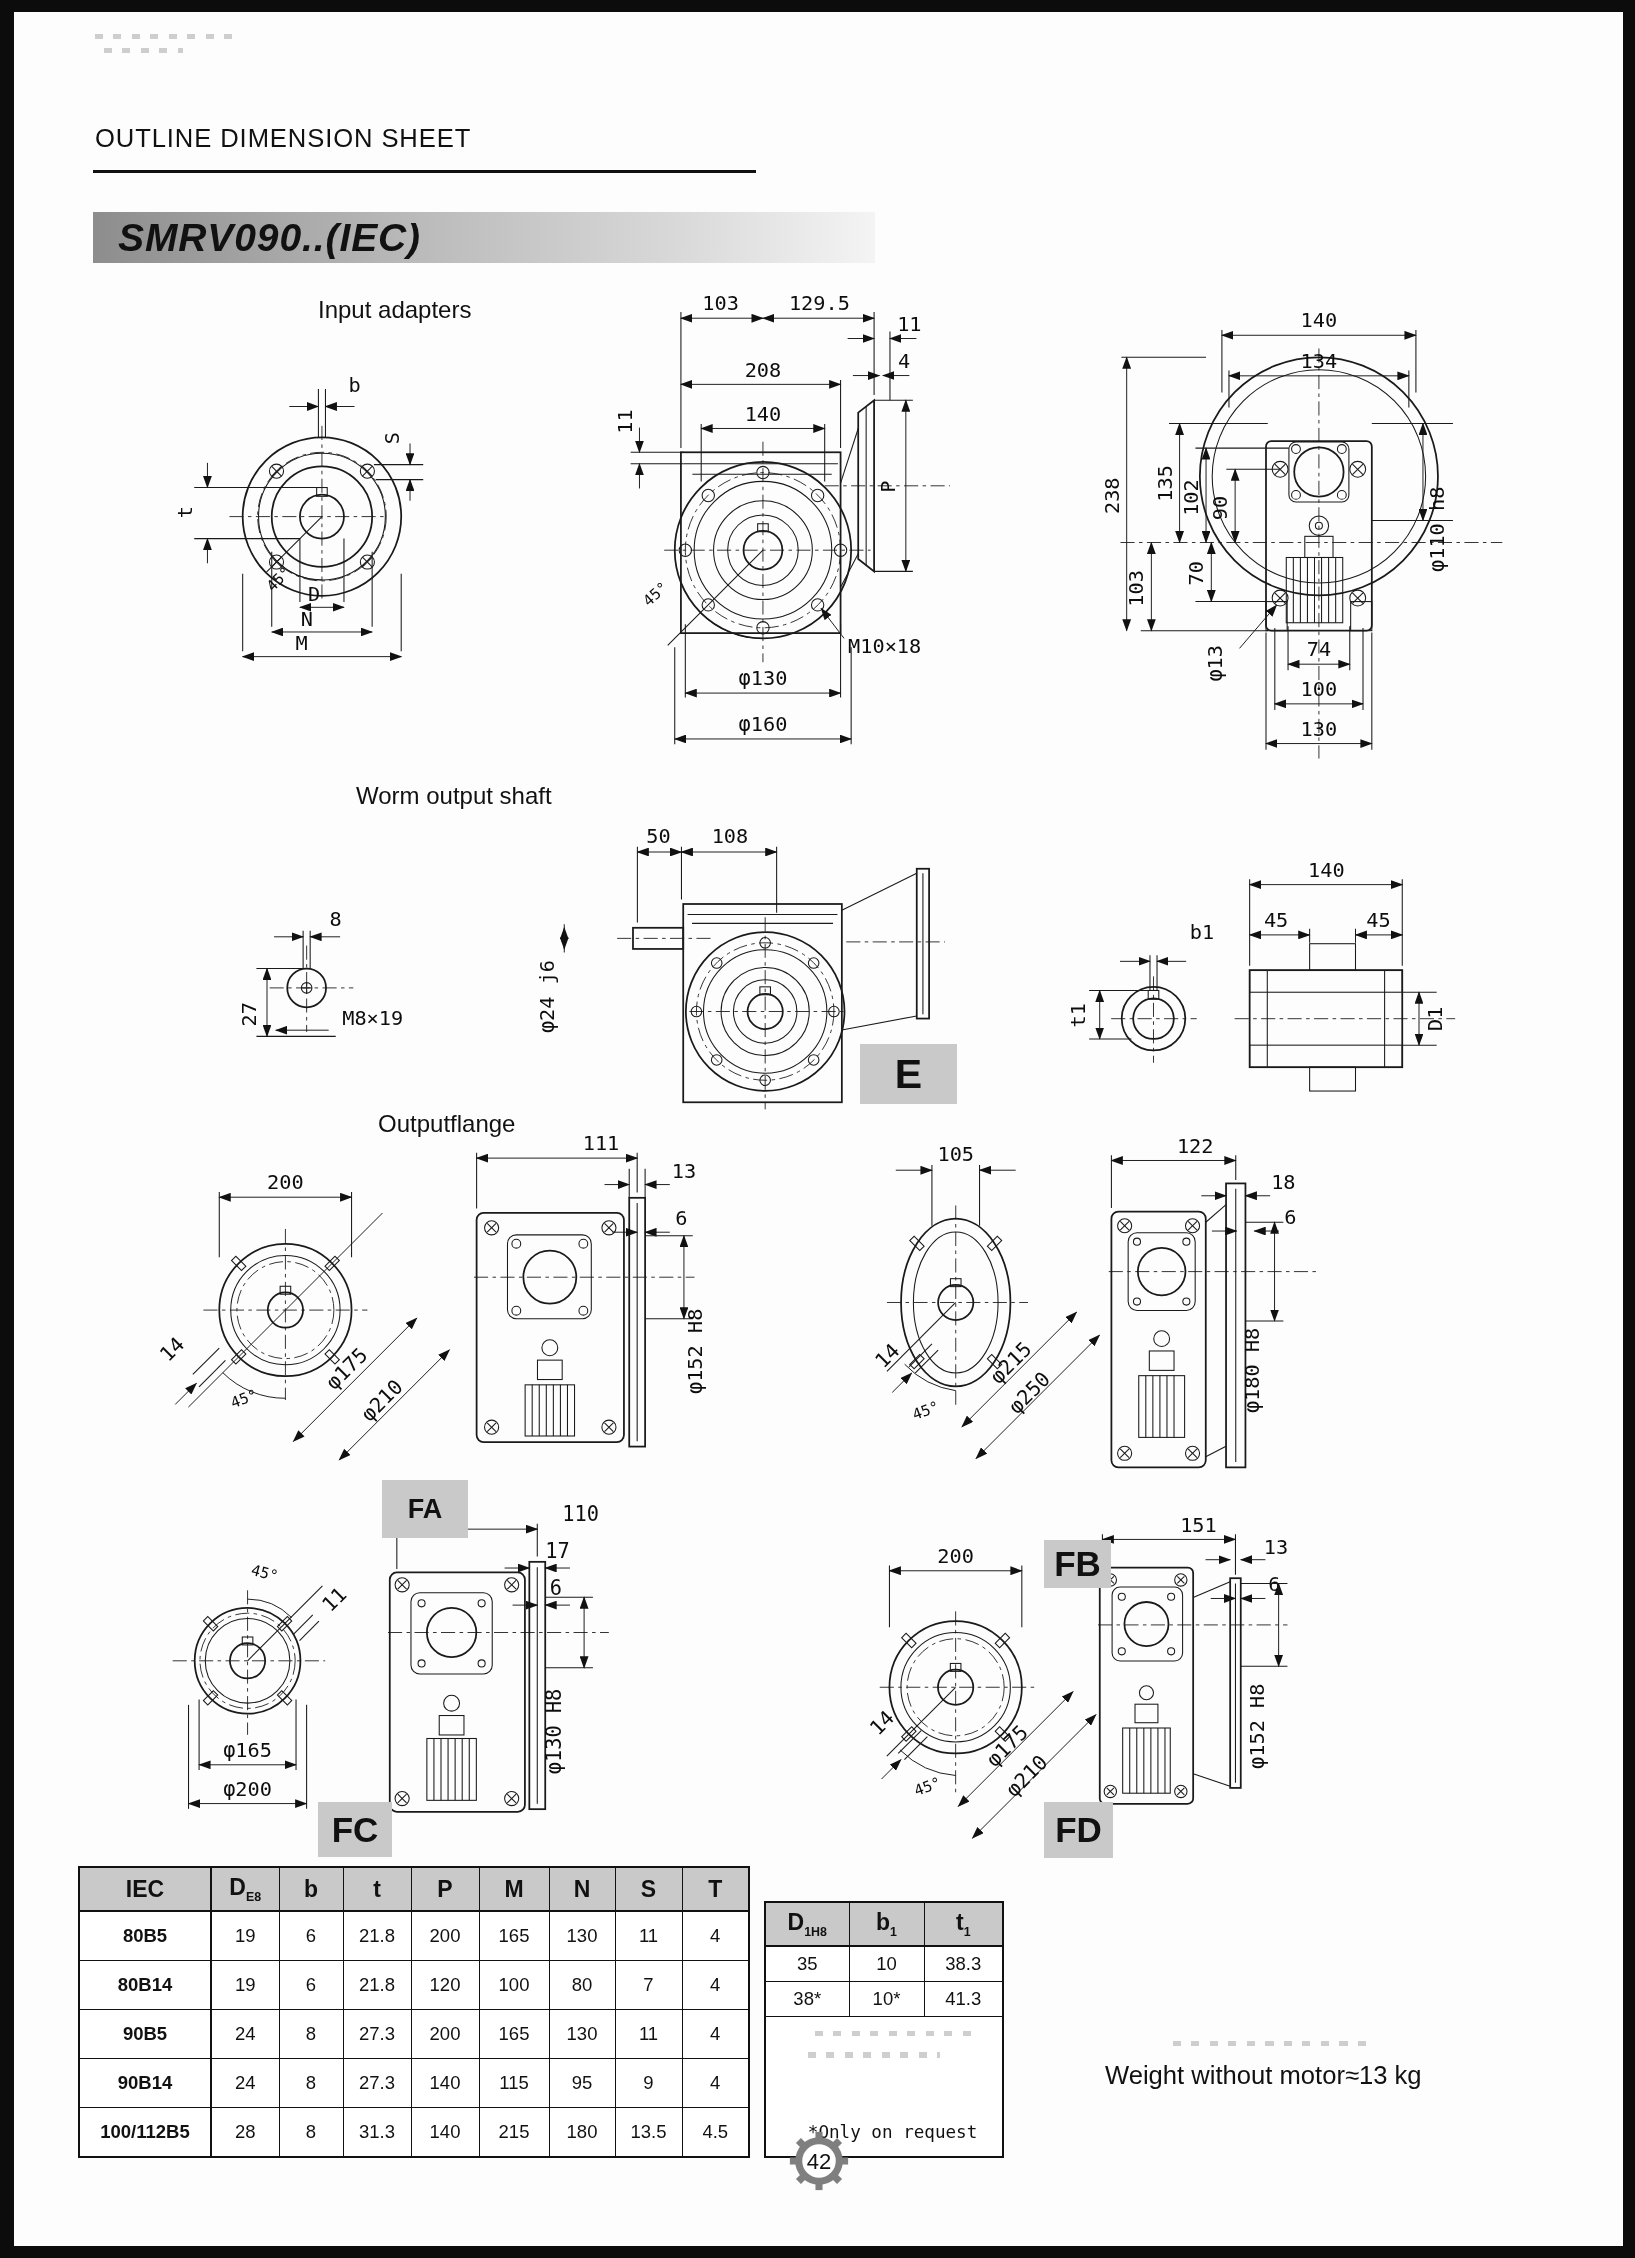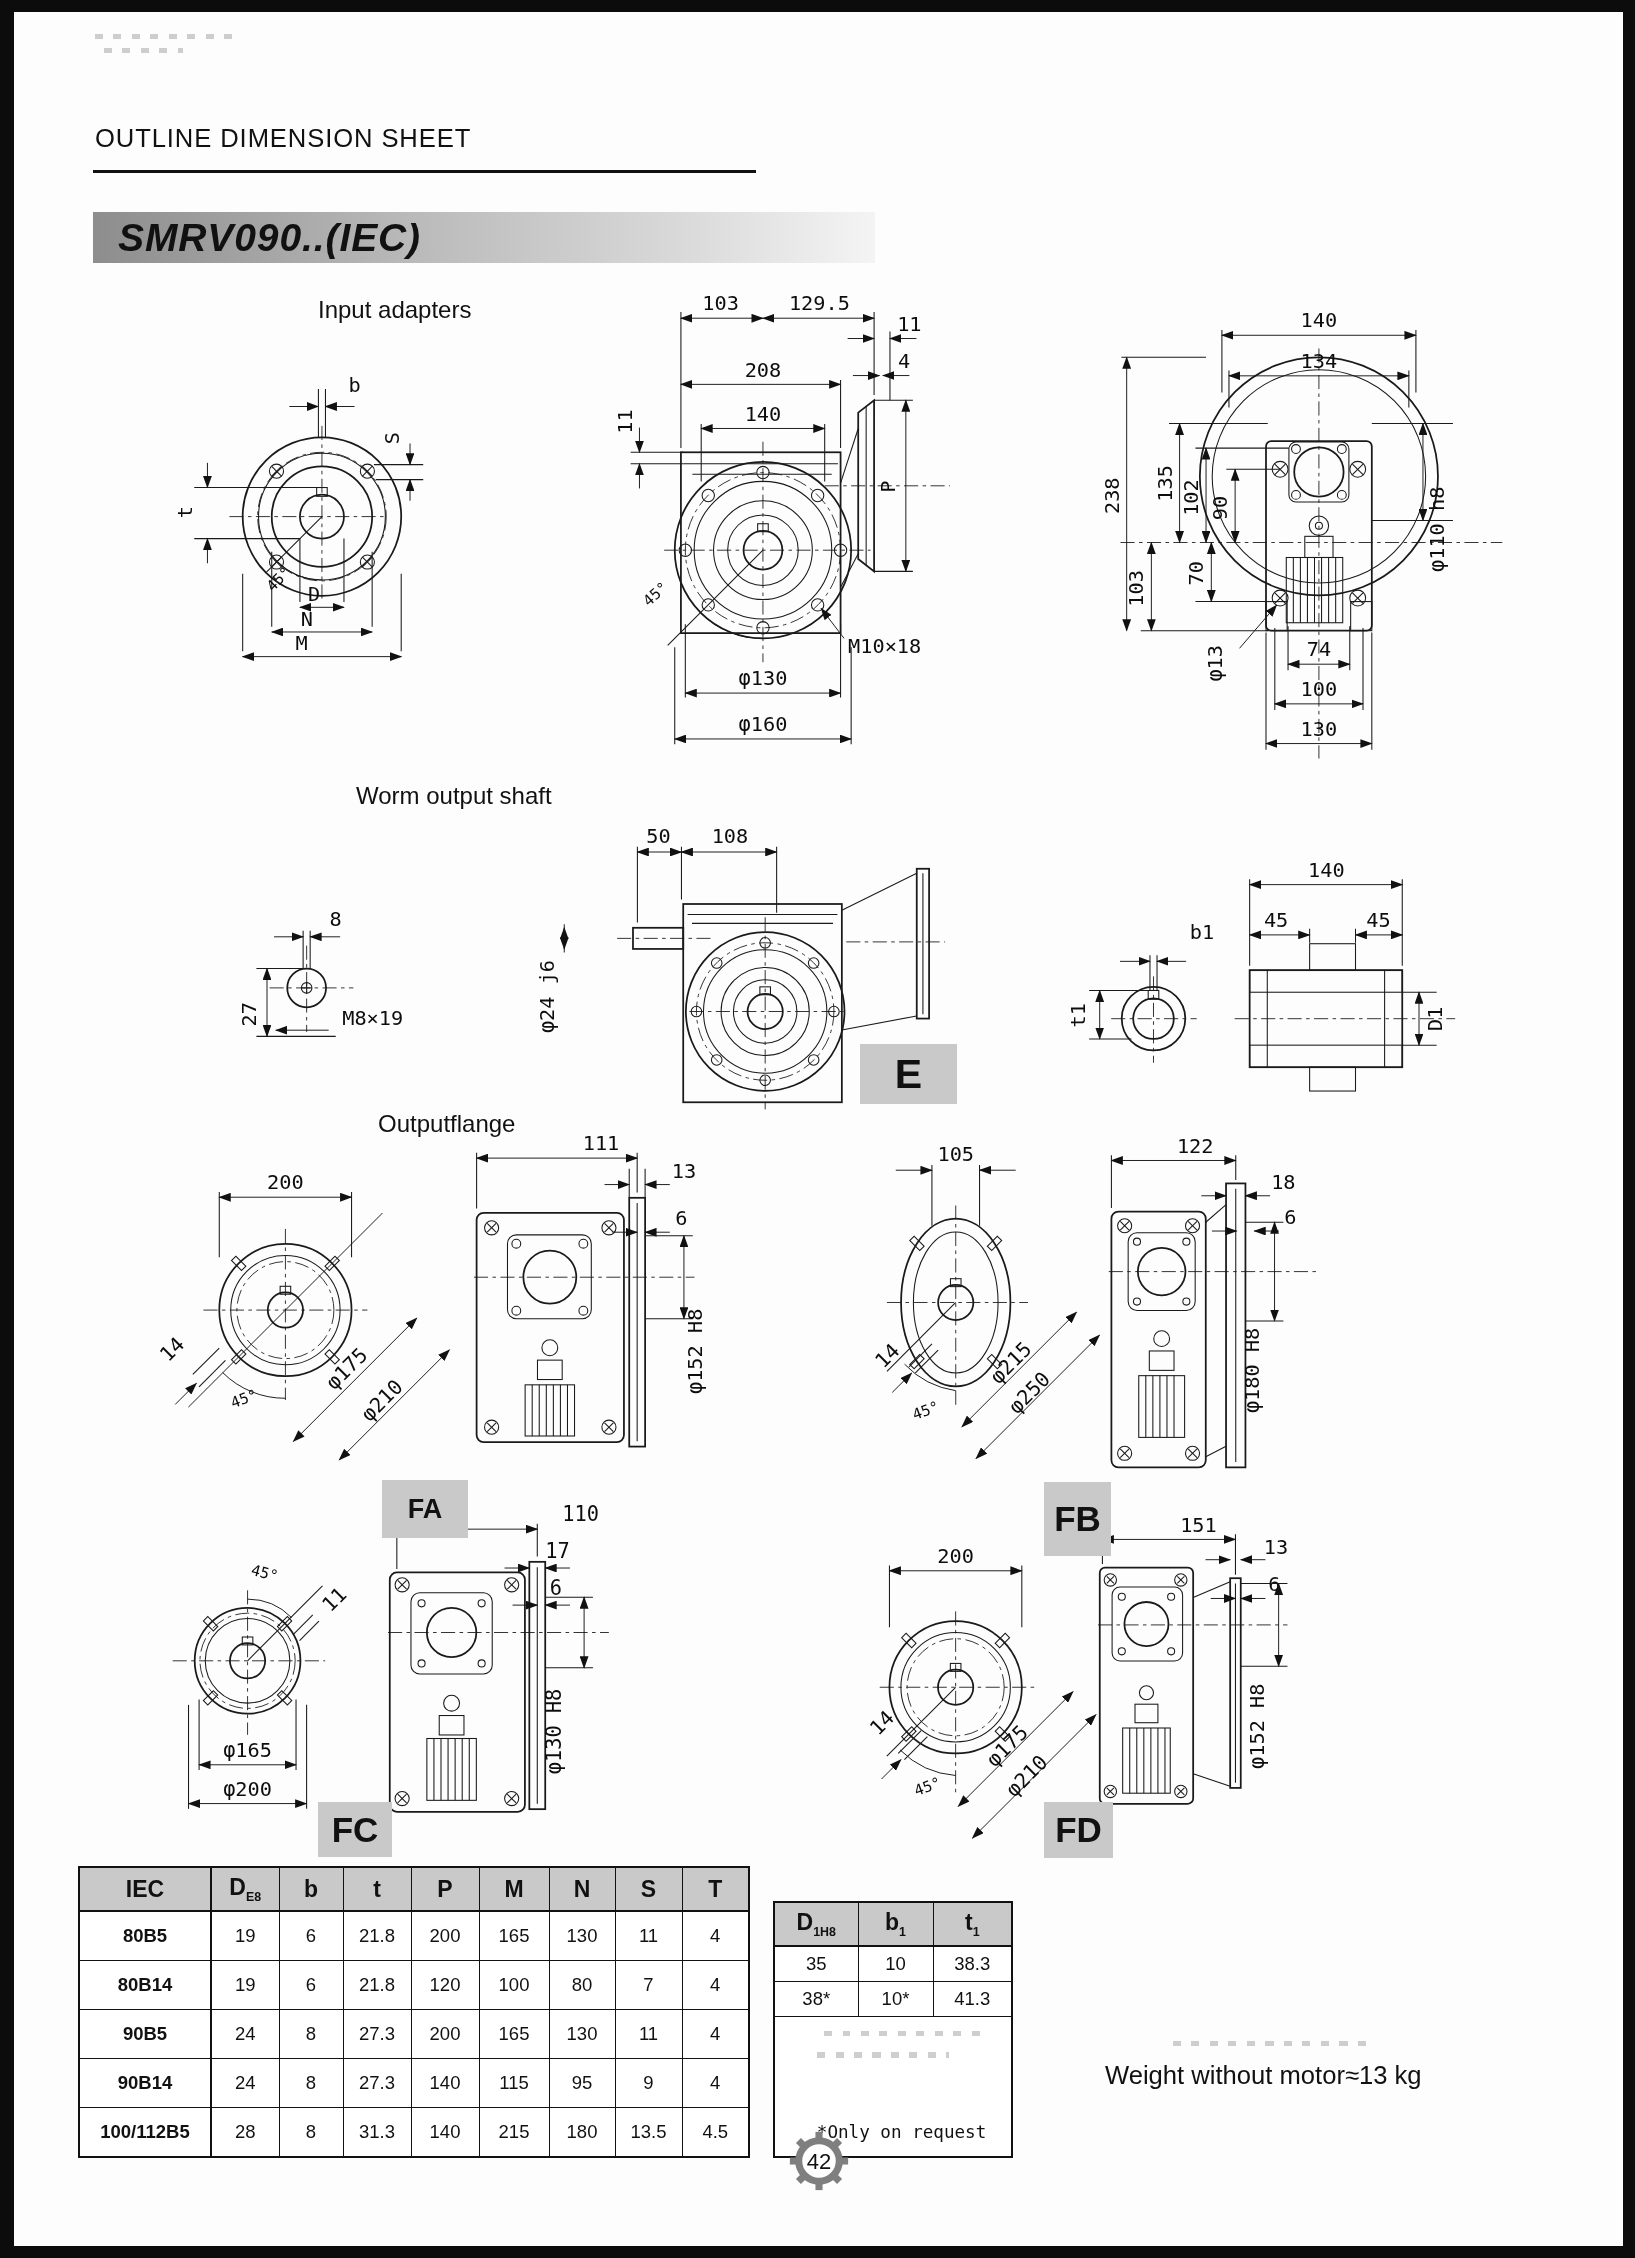--- a/index.html
+++ b/index.html
@@ -21,21 +21,21 @@
   svg{position:absolute;overflow:visible;}
   .o{fill:none;stroke:#1a1a1a;stroke-width:2;}
   .t{fill:none;stroke:#1a1a1a;stroke-width:1.2;}
   .c{fill:none;stroke:#1a1a1a;stroke-width:1;stroke-dasharray:16 5 4 5;}
   .d{fill:none;stroke:#1a1a1a;stroke-width:1.1;}
   text.dt{font:23px "DejaVu Sans Mono",monospace;fill:#0d0d0d;text-anchor:middle;}
   text.sm{font:17px "DejaVu Sans Mono",monospace;fill:#0d0d0d;text-anchor:middle;}
   
   #tables{left:78px;top:1866px;display:flex;}
   table{border-collapse:collapse;table-layout:fixed;}
-  #t-main{width:670px;border:2.6px solid #111;margin-right:23px;}
+  #t-main{width:670px;border:2.6px solid #111;margin-right:14px;}
   #t-right{width:238px;border:2.6px solid #111;margin-top:35px;}
   th,td{border:1.4px solid #111;text-align:center;padding:0;overflow:hidden;}
   th{background:#c9c9c9;font-size:23px;height:42px;}
   td{font-size:18.5px;height:34px;background:#fff;}
   th sub{font-size:12.4px;}
   #t-main td:first-child{font-weight:bold;}
   #t-main tr th:first-child,#t-main tr td:first-child{border-right:2.6px solid #111;}
   #t-main thead th,#t-right thead th{border-bottom:2.6px solid #111;}
   .note-cell{height:139px;vertical-align:top;text-align:left;padding-left:33px;}
   .note-txt{font:17.6px "DejaVu Sans Mono",monospace;margin:64px 0 0 8.8px;}
@@ -777,21 +777,21 @@
       <text class="dt" x="200" y="89">6</text>
       <line class="t" x1="162" y1="80" x2="215" y2="80"></line>
         <line class="t" x1="162" y1="174" x2="215" y2="174"></line>
       <line class="d" x1="205" y1="80" x2="205" y2="174" marker-start="url(#as)" marker-end="url(#ae)"></line>
       <text class="dt" transform="rotate(-90 188 242)" x="188" y="242">φ152 H8</text>
     </g>
   </svg>
 
   <div class="abs variant-box" style="left:860px;top:1044px;width:97px;height:60px;font-size:41px">E</div>
   <div class="abs variant-box" style="left:382px;top:1480px;width:86px;height:58px;font-size:27px">FA</div>
-  <div class="abs variant-box" style="left:1044px;top:1482px;width:67px;height:74px;font-size:35px">FB</div>
+  <div class="abs variant-box" style="left:1044px;top:1540px;width:67px;height:48px;font-size:35px">FB</div>
   <div class="abs variant-box" style="left:318px;top:1802px;width:74px;height:55px;font-size:35px">FC</div>
   <div class="abs variant-box" style="left:1044px;top:1802px;width:69px;height:56px;font-size:35px">FD</div>
 
   <div class="abs" id="tables">
     <table id="t-main">
       <colgroup>
           <col style="width:132px">
           <col style="width:68px">
           <col style="width:64px">
           <col style="width:68px">

